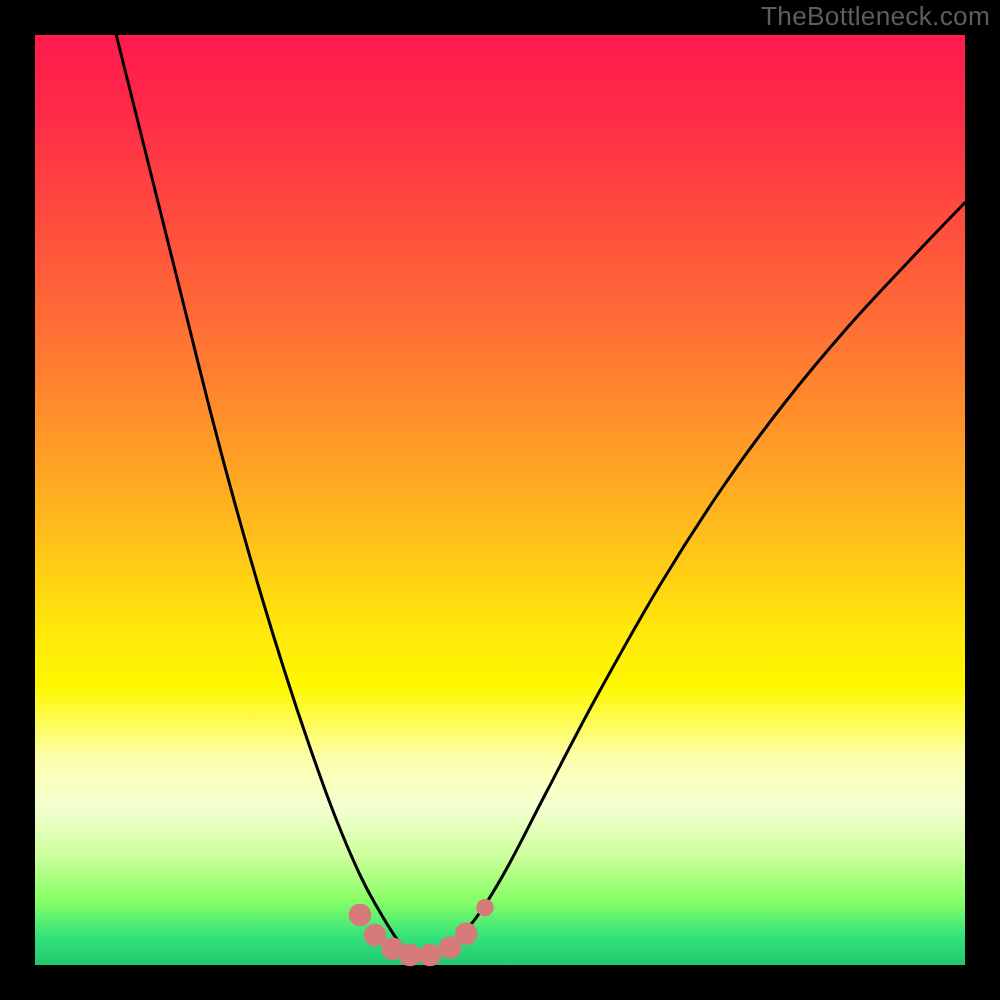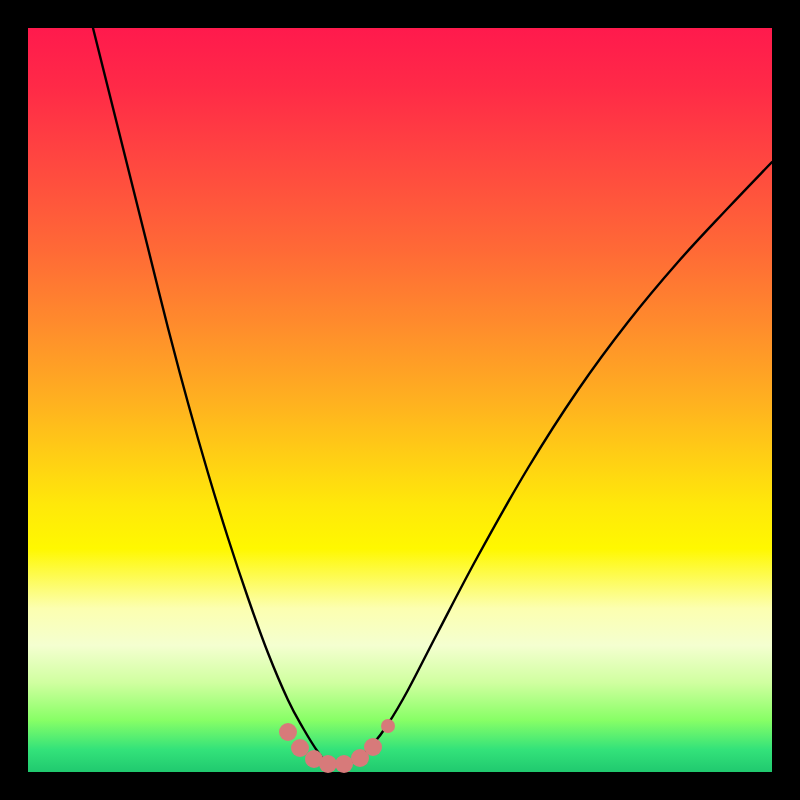--- a/index.html
+++ b/index.html
@@ -75,13 +75,14 @@
           <circle cx="272" cy="720" r="9" fill="#d77a7a"></circle>
           <circle cx="286" cy="731" r="9" fill="#d77a7a"></circle>
           <circle cx="300" cy="736" r="9" fill="#d77a7a"></circle>
           <circle cx="316" cy="736" r="9" fill="#d77a7a"></circle>
           <circle cx="332" cy="730" r="9" fill="#d77a7a"></circle>
           <circle cx="345" cy="719" r="9" fill="#d77a7a"></circle>
           <circle cx="360" cy="698" r="7" fill="#d77a7a"></circle>
         </g>
     </svg>
   </div>
+  <div class="watermark">TheBottleneck.com</div>
 </div>
 
 </body></html>

